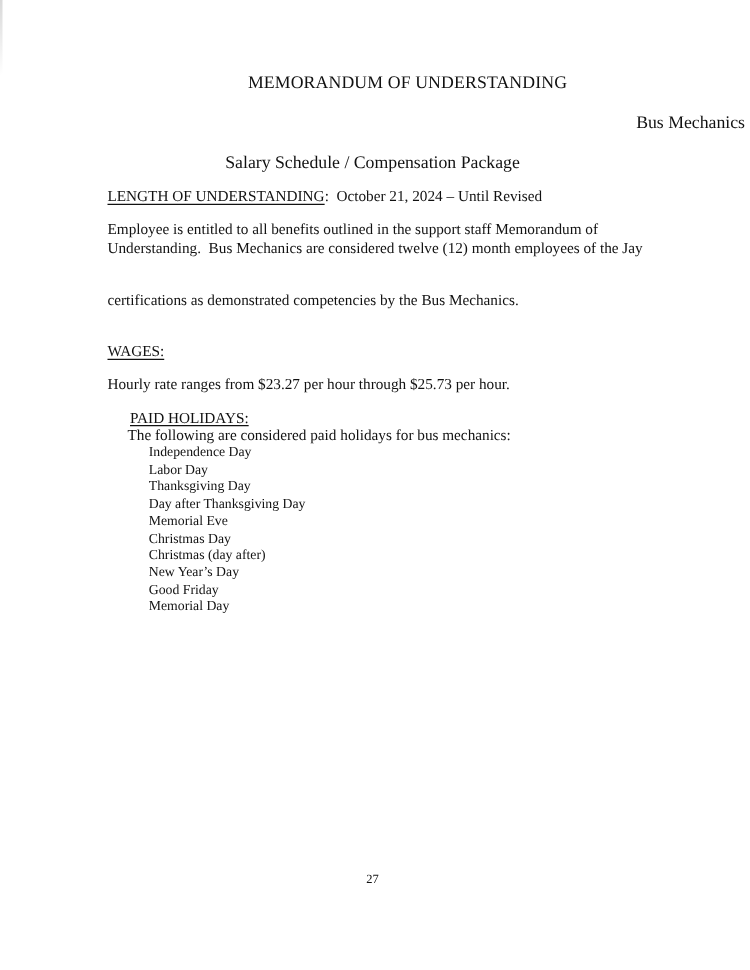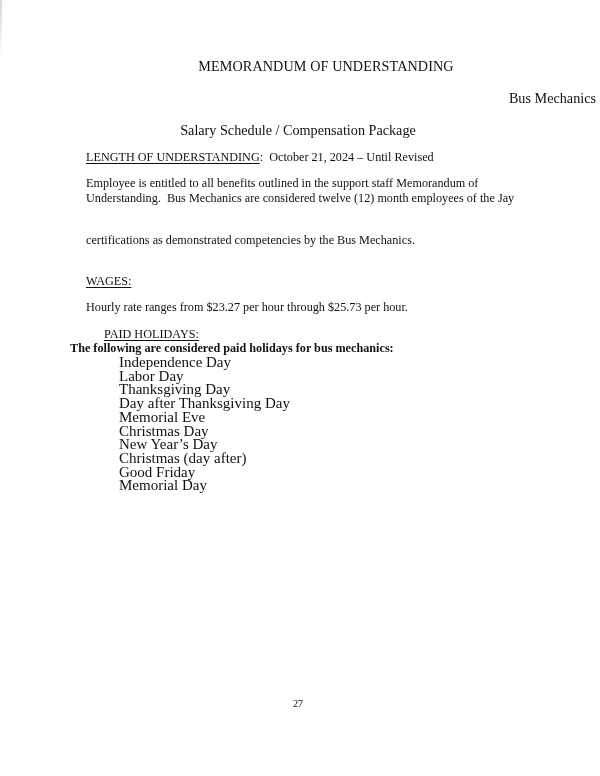--- a/index.html
+++ b/index.html
@@ -58,29 +58,29 @@
     .u {
       text-decoration: underline;
       text-underline-offset: 2px;
     }
     .length-line { top: 150px; left: 86px; }
     .para1 { top: 176px; left: 86px; }
     .para2 { top: 233px; left: 86px; }
     .wages-heading { top: 274px; left: 86px; }
     .wages-text { top: 300px; left: 86px; }
     .holidays-heading { top: 327px; left: 104px; }
-    .holidays-intro { top: 341px; left: 70px; font-weight: bold; }
+    .holidays-intro { top: 341px; left: 102px; }
     .holiday-list {
       position: absolute;
       top: 356px;
       left: 119px;
       margin: 0;
       padding: 0;
       list-style: none;
-      font-size: 15px;
+      font-size: 11px;
       line-height: 13.7px;
     }
     .holiday-list li {
       white-space: nowrap;
     }
     .page-number {
       top: 698px;
       left: 0;
       width: 596px;
       text-align: center;
@@ -116,19 +116,19 @@
 <div class="abs body-text holidays-heading u">PAID HOLIDAYS:</div>
 <div class="abs body-text holidays-intro">The following are considered paid holidays for bus mechanics:</div>
 
 <ul class="holiday-list">
   <li>Independence Day</li>
   <li>Labor Day</li>
   <li>Thanksgiving Day</li>
   <li>Day after Thanksgiving Day</li>
   <li>Memorial Eve</li>
   <li>Christmas Day</li>
+  <li>Christmas (day after)</li>
   <li>New Year’s Day</li>
-  <li>Christmas (day after)</li>
   <li>Good Friday</li>
   <li>Memorial Day</li>
 </ul>
 
 <div class="abs page-number">27</div>
 
 </body></html>

